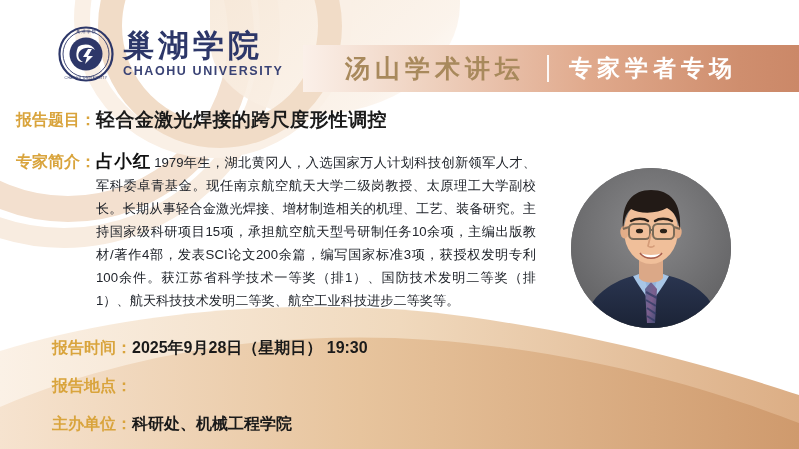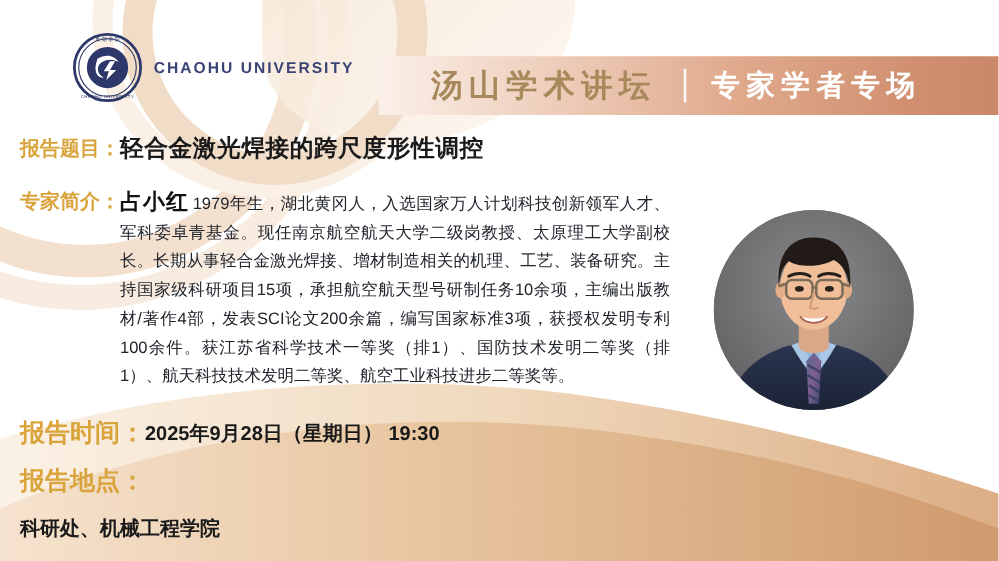--- a/index.html
+++ b/index.html
@@ -122,21 +122,21 @@
 
   .bio-row{margin:17px 0 15px 16px;width:520px;}
   .bio-row .label{font-size:16px;line-height:23px;}
   .bio-body{font-size:13.2px;line-height:23px;color:#20242b;text-align:justify;}
   .bio-name{
     font-size:17.5px;font-weight:bold;color:#101010;letter-spacing:.5px;
     margin-right:3px;
   }
 
   .info-row{margin:11px 0 0 16px;}
-  .info-row .label{font-size:20px;line-height:27px;}
+  .info-row .label{font-size:16px;line-height:27px;margin-left:36px;}
   .info-val{font-size:16px;font-weight:bold;color:#1a1a1a;line-height:27px;}
   .info-row.first{margin-top:22px;}
 
   
   .portrait{
     position:absolute;left:571px;top:168px;width:160px;height:160px;
     border-radius:50%;
     overflow:hidden;
     background:#6f6f70;
   }
@@ -184,20 +184,21 @@
           <path d="M30 23 L34 23 L30 30 L35 30 L27 38 L29 31 L25 31 Z" fill="#ffffff"></path>
           <g fill="#2d3769" font-family="'Liberation Serif',serif" font-size="4.2">
             <text x="28" y="7" text-anchor="middle">巢 湖 学 院</text>
           </g>
           <g fill="#2d3769" font-family="'Liberation Sans',sans-serif" font-size="3.4" letter-spacing="0.4">
             <text x="28" y="52.5" text-anchor="middle">CHAOHU UNIVERSITY</text>
           </g>
         </svg>
       </div>
       <div class="uni-names">
+        <div class="uni-cn">巢湖学院</div>
         <div class="uni-en">CHAOHU  UNIVERSITY</div>
       </div>
     </div>
 
     <div class="banner">
       <span class="banner-main">汤山学术讲坛</span>
       <span class="banner-div"></span>
       <span class="banner-sub">专家学者专场</span>
     </div>
   </div>
@@ -217,20 +218,21 @@
     <div class="row info-row first">
       <span class="label">报告时间：</span>
       <span class="info-val">2025年9月28日（星期日） 19:30</span>
     </div>
 
     <div class="row info-row">
       <span class="label">报告地点：</span>
     </div>
 
     <div class="row info-row">
+      <span class="label">主办单位：</span>
       <span class="info-val">科研处、机械工程学院</span>
     </div>
   </div>
 
   <div class="portrait">
     <svg width="160" height="160" viewBox="0 0 160 160">
       <defs>
         <radialGradient id="bgG" cx="50%" cy="38%" r="72%">
           <stop offset="0" stop-color="#89898b"></stop>
           <stop offset="1" stop-color="#5d5d5f"></stop>

